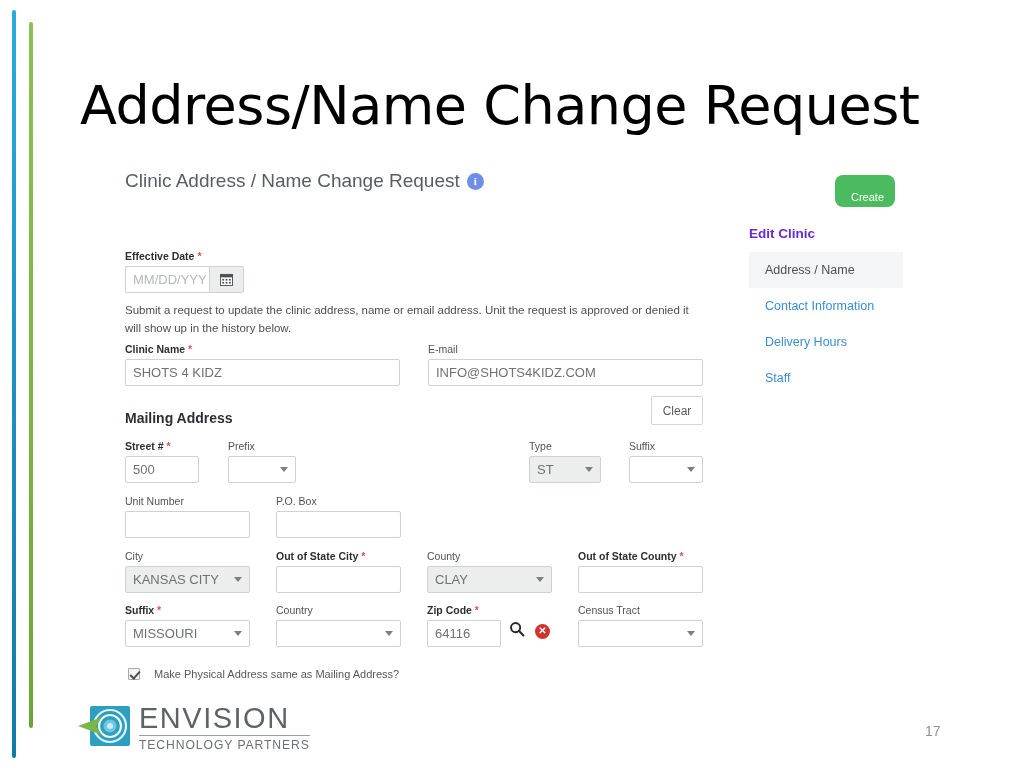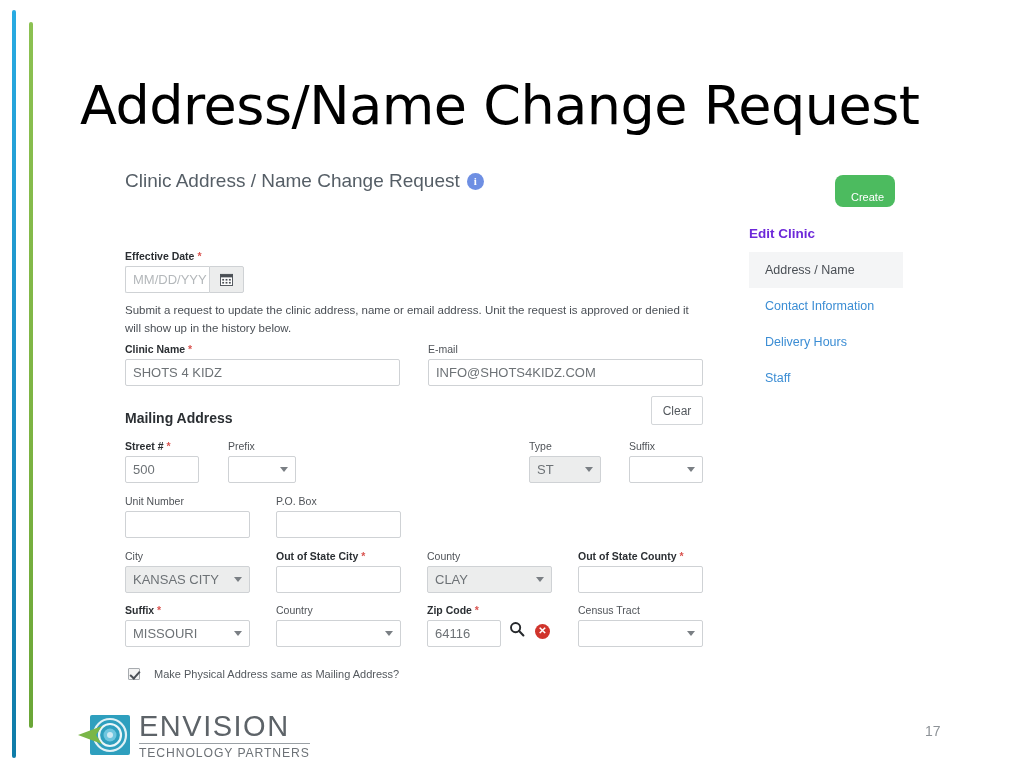--- a/index.html
+++ b/index.html
@@ -149,21 +149,21 @@
   .clear-zip {
     width: 15px; height: 15px; border-radius: 50%;
     background: #d0342c; color: #ffffff;
     display: flex; align-items: center; justify-content: center;
     font-size: 10px; font-weight: bold; line-height: 1;
     font-family: "Liberation Sans", sans-serif;
     cursor: pointer;
   }
 
   
-  .logo { position: absolute; left: 78px; top: 704px; display: flex; align-items: flex-end; gap: 9px; margin-top: 8px; }
+  .logo { position: absolute; left: 78px; top: 704px; display: flex; align-items: flex-start; gap: 9px; }
   .logo-text { display: flex; flex-direction: column; line-height: 1; }
   .logo-envision {
     font-size: 29px; color: #5d6368; letter-spacing: 1.5px;
     font-family: "Liberation Sans", sans-serif; font-weight: 300;
     border-bottom: 1px solid #9aa0a5; padding-bottom: 2px;
   }
   .logo-tagline {
     font-size: 12.2px; color: #6d7277; letter-spacing: 0.9px;
     padding-top: 3px;
   }

